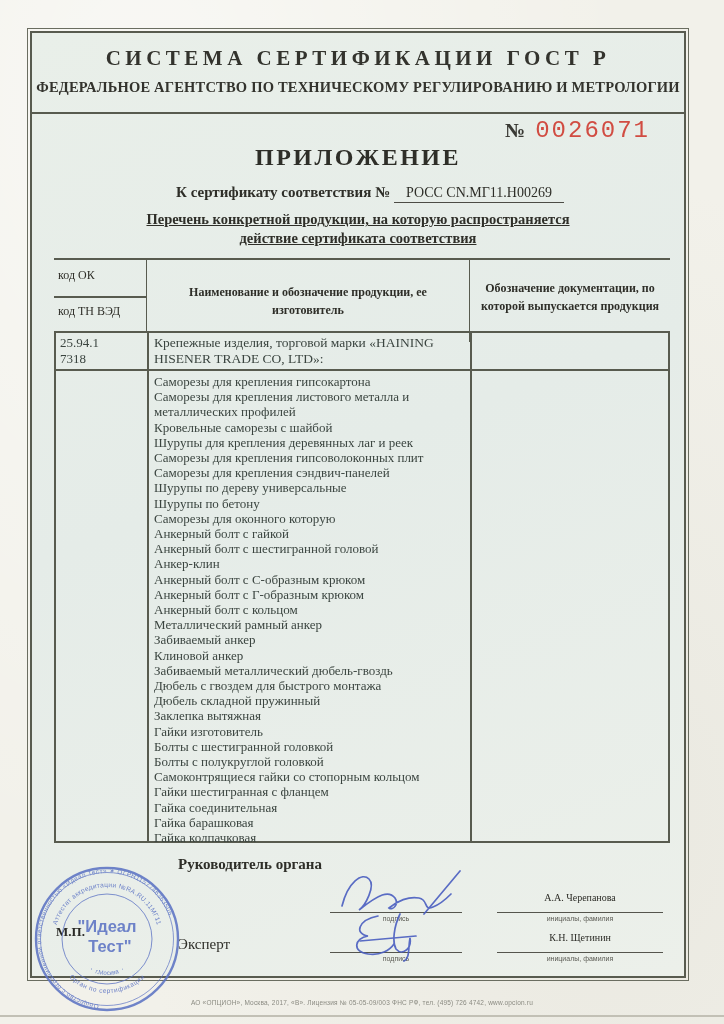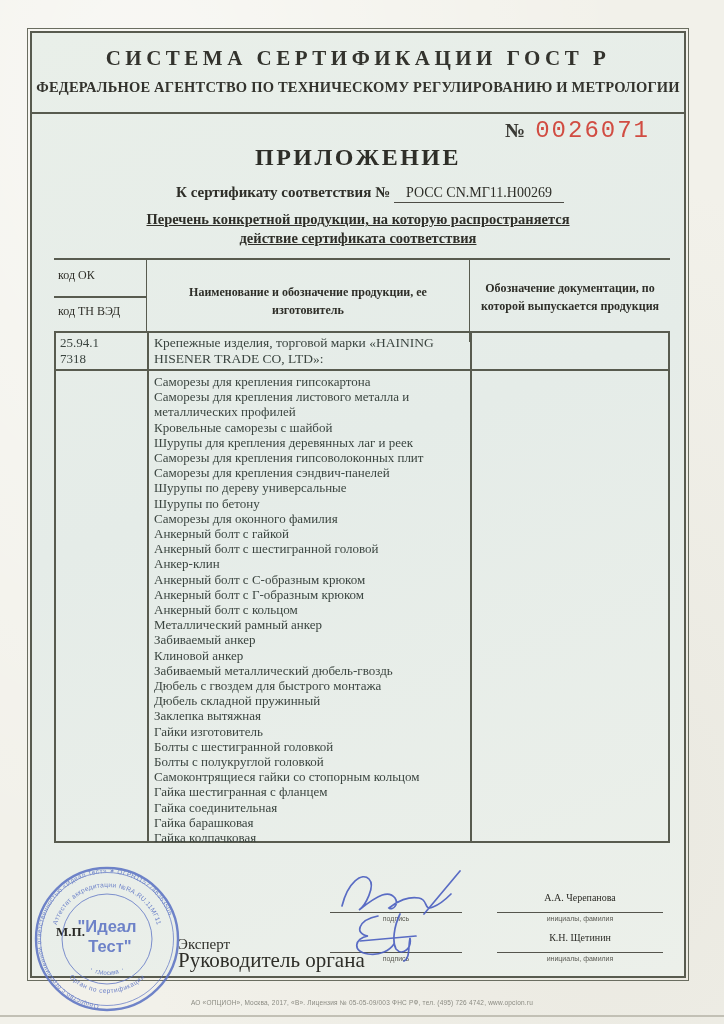--- a/index.html
+++ b/index.html
@@ -59,21 +59,21 @@
   
   .tbl-body{position:absolute;left:54px;top:331px;width:616px;height:512px;border:2px solid var(--line);}
   .vline1{position:absolute;left:91px;top:0;bottom:0;width:1.5px;background:var(--line);}
   .vline2{position:absolute;left:414px;top:0;bottom:0;width:1.5px;background:var(--line);}
   .row1-rule{position:absolute;left:0;top:36px;width:100%;height:1.5px;background:var(--line);}
   .codes{position:absolute;left:4px;top:2px;font-size:13px;line-height:16px;color:var(--list-ink);}
   .firstrow{position:absolute;left:98px;top:2px;width:308px;font-size:13.5px;line-height:16px;color:var(--list-ink);}
   .products{position:absolute;left:98px;top:41px;width:308px;font-size:13px;line-height:15.2px;color:var(--list-ink);}
 
   
-  .role1{position:absolute;left:178px;top:948px;font-size:21px;font-weight:normal;}
+  .role1{position:absolute;left:178px;top:856px;font-size:15px;font-weight:bold;}
   .role2{position:absolute;left:178px;top:936px;font-size:15px;font-weight:normal;}
   .sigline{position:absolute;height:1px;background:#55554d;}
   .sl1{left:330px;top:912px;width:132px;}
   .sl2{left:330px;top:952px;width:132px;}
   .nl1{left:497px;top:912px;width:166px;}
   .nl2{left:497px;top:952px;width:166px;}
   .caption{position:absolute;font-family:"Liberation Sans",sans-serif;font-size:7px;color:#5c5c55;text-align:center;}
   .cap-s1{left:330px;top:915px;width:132px;}
   .cap-s2{left:330px;top:955px;width:132px;}
   .cap-n1{left:497px;top:915px;width:166px;}
@@ -135,39 +135,39 @@
     <div class="firstrow">Крепежные изделия, торговой марки «HAINING HISENER TRADE CO, LTD»:</div>
     <div class="products">
         <div>Саморезы для крепления гипсокартона</div>
         <div>Саморезы для крепления листового металла и металлических профилей</div>
         <div>Кровельные саморезы с шайбой</div>
         <div>Шурупы для крепления деревянных лаг и реек</div>
         <div>Саморезы для крепления гипсоволоконных плит</div>
         <div>Саморезы для крепления сэндвич-панелей</div>
         <div>Шурупы по дереву универсальные</div>
         <div>Шурупы по бетону</div>
-        <div>Саморезы для оконного фамилия</div>
+        <div>Саморезы для оконного которую</div>
         <div>Анкерный болт с гайкой</div>
         <div>Анкерный болт с шестигранной головой</div>
         <div>Анкер-клин</div>
         <div>Анкерный болт с С-образным крюком</div>
         <div>Анкерный болт с Г-образным крюком</div>
         <div>Анкерный болт с кольцом</div>
         <div>Металлический рамный анкер</div>
         <div>Забиваемый анкер</div>
         <div>Клиновой анкер</div>
         <div>Забиваемый металлический дюбель-гвоздь</div>
         <div>Дюбель с гвоздем для быстрого монтажа</div>
         <div>Дюбель складной пружинный</div>
         <div>Заклепка вытяжная</div>
         <div>Гайки изготовитель</div>
         <div>Болты с шестигранной головкой</div>
         <div>Болты с полукруглой головкой</div>
         <div>Самоконтрящиеся гайки со стопорным кольцом</div>
-        <div>Гайка шестигранная с фланцем</div>
+        <div>Гайки шестигранная с фланцем</div>
         <div>Гайка соединительная</div>
         <div>Гайка барашковая</div>
         <div>Гайка колпачковая</div>
       </div>
   </div>
 
   <div class="role1">Руководитель органа</div>
   <div class="role2">Эксперт</div>
 
   <div class="sigline sl1"></div>

